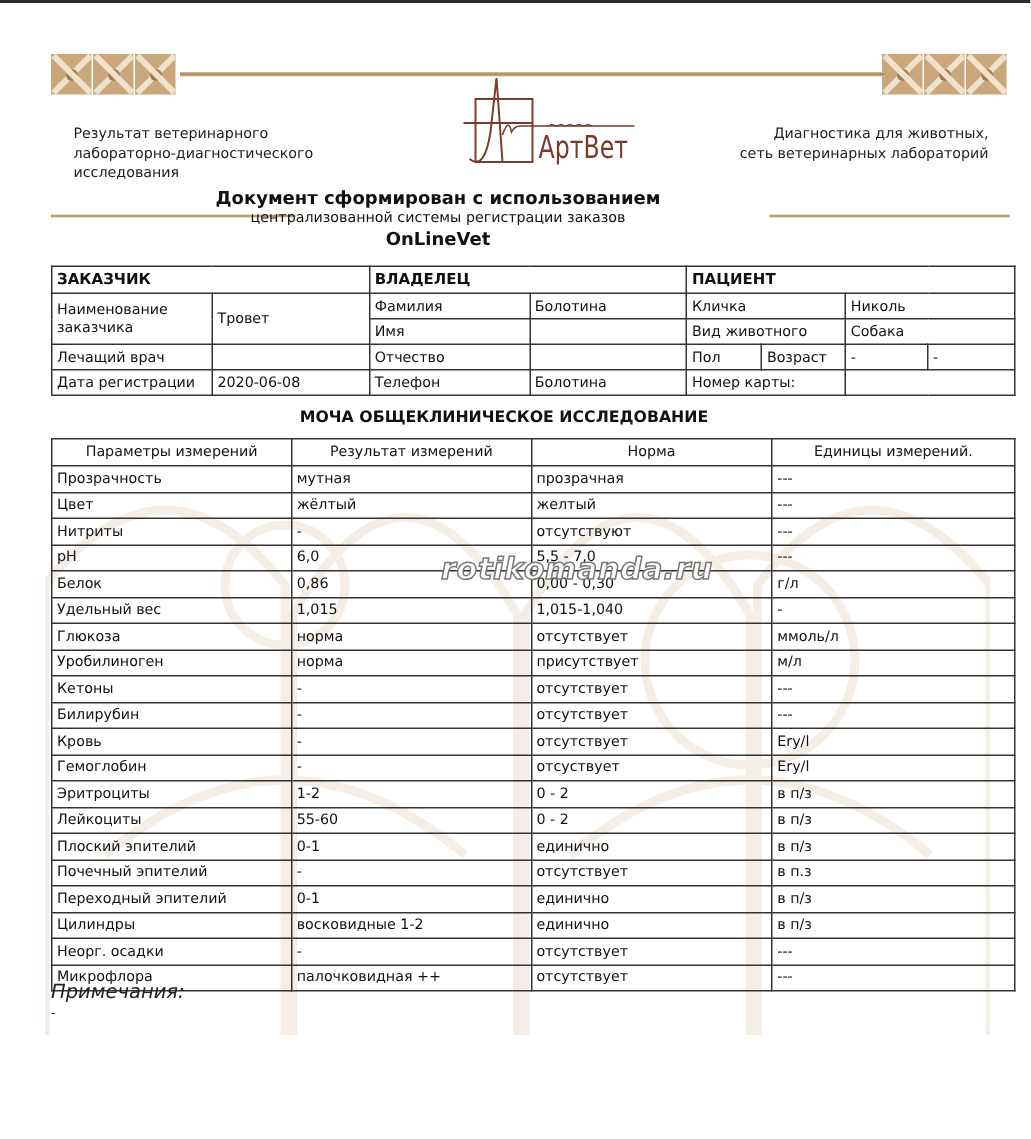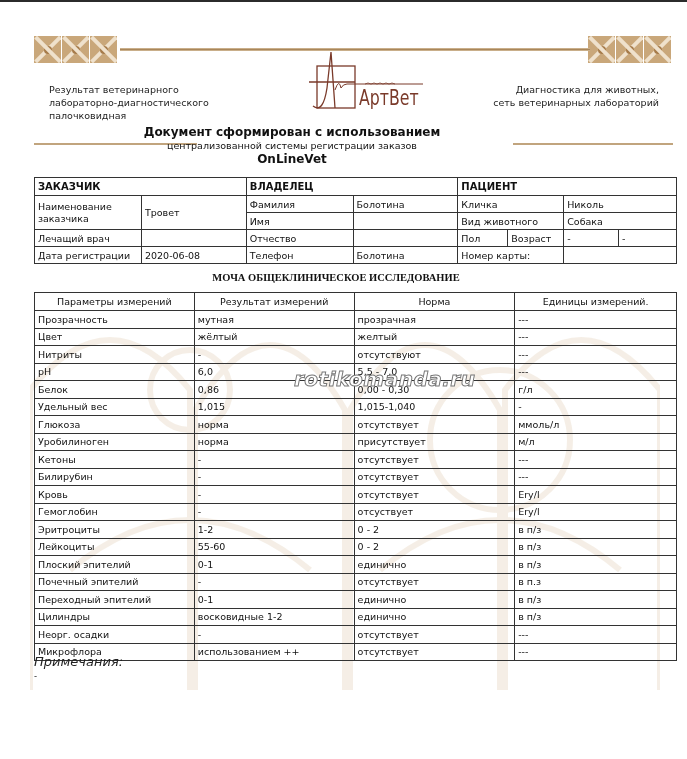--- a/index.html
+++ b/index.html
@@ -26,21 +26,21 @@
   .logo-text { position: absolute; left: 359px; top: 86px; font-family: "DejaVu Sans", sans-serif; font-size: 21px; color: #7a3a2a; letter-spacing: 0px; transform: scaleX(0.75); transform-origin: left; }
   .doc-title { position: absolute; left: 0; width: 548px; text-align: center; margin-left: 18px; }
   .t1 { top: 125px; font-size: 12px; font-weight: bold; }
   .t2 { top: 140px; font-size: 9.5px; }
   .t3 { top: 152px; font-size: 12px; font-weight: bold; }
 
   table { border-collapse: collapse; position: absolute; font-size: 9.5px; }
   td, th { border: 1px solid #333; padding: 1px 3px; height: 14px; font-weight: normal; text-align: left; background: transparent; white-space: nowrap; }
   .info { left: 34px; top: 177px; width: 643px; }
   .info th { text-align: left; font-weight: bold; font-size: 10px; height: 15px; }
-  .section-title { position: absolute; left: 0; width: 672px; top: 272px; text-align: center; font-size: 10.5px; font-weight: bold; font-family: Liberation Serif, serif; }
+  .section-title { position: absolute; left: 0; width: 672px; top: 272px; text-align: center; font-size: 10.5px; font-weight: bold; }
   .results { left: 34px; top: 292px; width: 643px; }
   .results th { text-align: center; height: 15px; }
   .results td { height: 14.5px; }
   .notes-label { position: absolute; left: 34px; top: 654px; font-size: 13px; color: #222; font-style: italic; }
   .notes-value { position: absolute; left: 34px; top: 671px; font-size: 8.5px; color: #222; }
   .watermark {
     position: absolute; left: 270px; top: 367px; font-size: 20px; font-weight: bold; font-style: italic;
     color: #ffffff; -webkit-text-stroke: 1px #777; letter-spacing: 0.5px; font-family: "DejaVu Sans", sans-serif; margin-left: 24px;
   }
 </style>
@@ -84,21 +84,21 @@
       <div class="dot"></div>
     </div>
 </div>
 <div class="hline" style="left:120px; top:48px; width:470px;"></div>
 <div class="hline" style="left:34px; top:143px; width:163px; height:2px;"></div>
 <div class="hline" style="left:513px; top:143px; width:160px; height:2px;"></div>
 
 <div class="hdr-left">
   <div>Результат ветеринарного</div>
   <div>лабораторно-диагностического</div>
-  <div>палочковидная</div>
+  <div>исследования</div>
 </div>
 <div class="hdr-right">
   <div>Диагностика для животных,</div>
   <div>сеть ветеринарных лабораторий</div>
 </div>
 
 <svg class="logo" viewBox="0 0 120 66">
   <g fill="none" stroke="#7a3a2a" stroke-width="1.3">
     <rect x="12" y="18" width="38" height="42"></rect>
     <line x1="4" y1="34" x2="50" y2="34"></line>
@@ -292,21 +292,21 @@
         <td>в п/з</td>
       </tr>
       <tr>
         <td>Неорг. осадки</td>
         <td>-</td>
         <td>отсутствует</td>
         <td>---</td>
       </tr>
       <tr>
         <td>Микрофлора</td>
-        <td>использованием ++</td>
+        <td>палочковидная ++</td>
         <td>отсутствует</td>
         <td>---</td>
       </tr>
     </tbody>
 </table>
 
 <div class="watermark">rotikomanda.ru</div>
 
 <div class="notes-label">Примечания:</div>
 <div class="notes-value">-</div>

